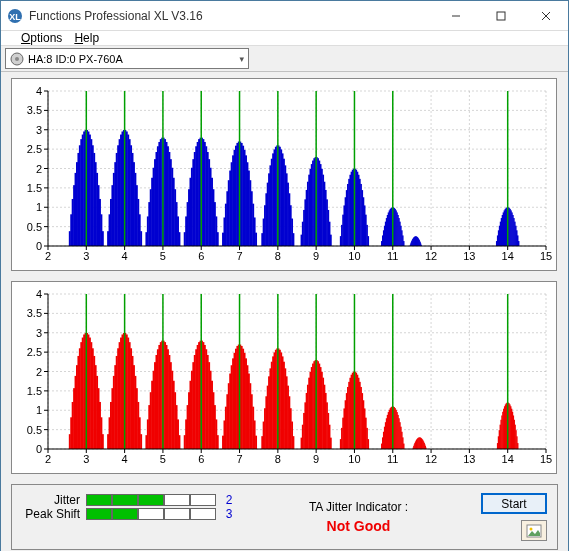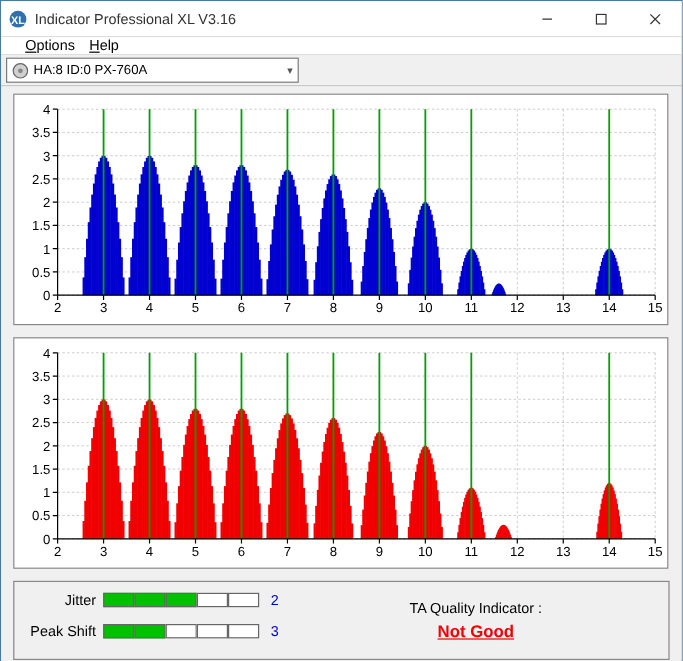--- a/index.html
+++ b/index.html
@@ -22,44 +22,44 @@
 .driveicon { width: 14px; height: 14px; margin-right: 4px; }
 .content { flex: 1; background: #f0f0f0; padding: 6px 10px 4px 10px; display: flex; flex-direction: column; }
 .chartbox { width: 546px; height: 193px; border: 1px solid #888; background: #fff; margin-bottom: 10px; position: relative; }
 .grid line { stroke: #aaa; stroke-width: 0.5; stroke-dasharray: 2,2; }
 .axis { stroke: #000; stroke-width: 1; }
 .tickx, .ticky { font-size: 11px; fill: #000; font-family: Arial; }
 .vline { stroke: #00a000; stroke-width: 1.5; }
 .bars-blue rect { fill: #0000d0; }
 .bars-red rect { fill: #f00000; }
 .bottom { height: 66px; border: 1px solid #888; background: #f0f0f0; display: flex; padding: 8px 10px; font-size: 12px; gap: 10px; }
-.blk { display: flex; flex-direction: column; gap: 12px; }
+.blk { display: flex; flex-direction: column; gap: 0; }
 .row { display: flex; align-items: center; gap: 6px; }
 .lblj, .lblp { width: 58px; text-align: right; }
 .segs { display: flex; gap: 0; }
 .seg { width: 26px; height: 12px; border: 1px solid #666; background: #fff; }
 .seg.on { background: #00c000; }
 .segval { color: #0000d0; width: 14px; text-align: center; }
 .taq { display: flex; flex-direction: column; align-items: center; justify-content: center; flex: 1; }
 .taqlbl { font-size: 12px; }
-.taqval { color: #f00000; font-weight: bold; font-size: 14px; margin-top: 4px; text-decoration: underline; }
+.taqval { color: #f00000; font-weight: bold; font-size: 14px; margin-top: 4px; }
 .btncol { display: flex; flex-direction: column; align-items: flex-end; gap: 6px; }
 .startbtn { width: 66px; height: 22px; border: 2px solid #0066cc; background: #e8f0f8; font-size: 12px; }
 .iconbtn { width: 26px; height: 22px; border: 1px solid #888; background: #f8f0e0; display: flex; align-items: center; justify-content: center; }
 </style>
 </head>
 <body>
 
 <div class="window">
   <div class="titlebar">
     <svg class="icon" viewBox="0 0 16 16">
         <circle cx="8" cy="8" r="7" fill="#3070b0"></circle>
         <text x="8" y="12" text-anchor="middle" fill="#fff" font-size="9" font-weight="bold">XL</text>
       </svg>
-    <div class="title">Indicator Professional XL V3.16</div>
+    <div class="title">Functions Professional XL V3.16</div>
     <div class="winbtns">
       <div class="winbtn">
           <svg width="10" height="10">
             <line x1="1" y1="5" x2="9" y2="5" stroke="#333" stroke-width="1"></line>
           </svg>
         </div>
       <div class="winbtn">
           <svg width="10" height="10">
             <rect x="1" y="1" width="8" height="8" fill="none" stroke="#333" stroke-width="1"></rect>
           </svg>
@@ -811,19 +811,29 @@
               <div class="seg on"></div>
               <div class="seg on"></div>
               <div class="seg"></div>
               <div class="seg"></div>
               <div class="seg"></div>
             </div>
           <div class="segval">3</div>
         </div>
       </div>
       <div class="taq">
-        <div class="taqlbl">TA Quality Indicator :</div>
+        <div class="taqlbl">TA Jitter Indicator :</div>
         <div class="taqval">Not Good</div>
+      </div>
+      <div class="btncol">
+        <button class="startbtn">Start</button>
+        <div class="iconbtn">
+          <svg width="16" height="14" viewBox="0 0 16 14">
+              <rect x="1" y="1" width="14" height="12" fill="#fff" stroke="#888"></rect>
+              <circle cx="5" cy="5" r="1.5" fill="#f0c000"></circle>
+              <polyline points="2,12 6,7 9,10 12,6 14,9 14,12" fill="#60a060" stroke="none"></polyline>
+            </svg>
+        </div>
       </div>
     </div>
   </div>
 
 </div>
 
 </body></html>

